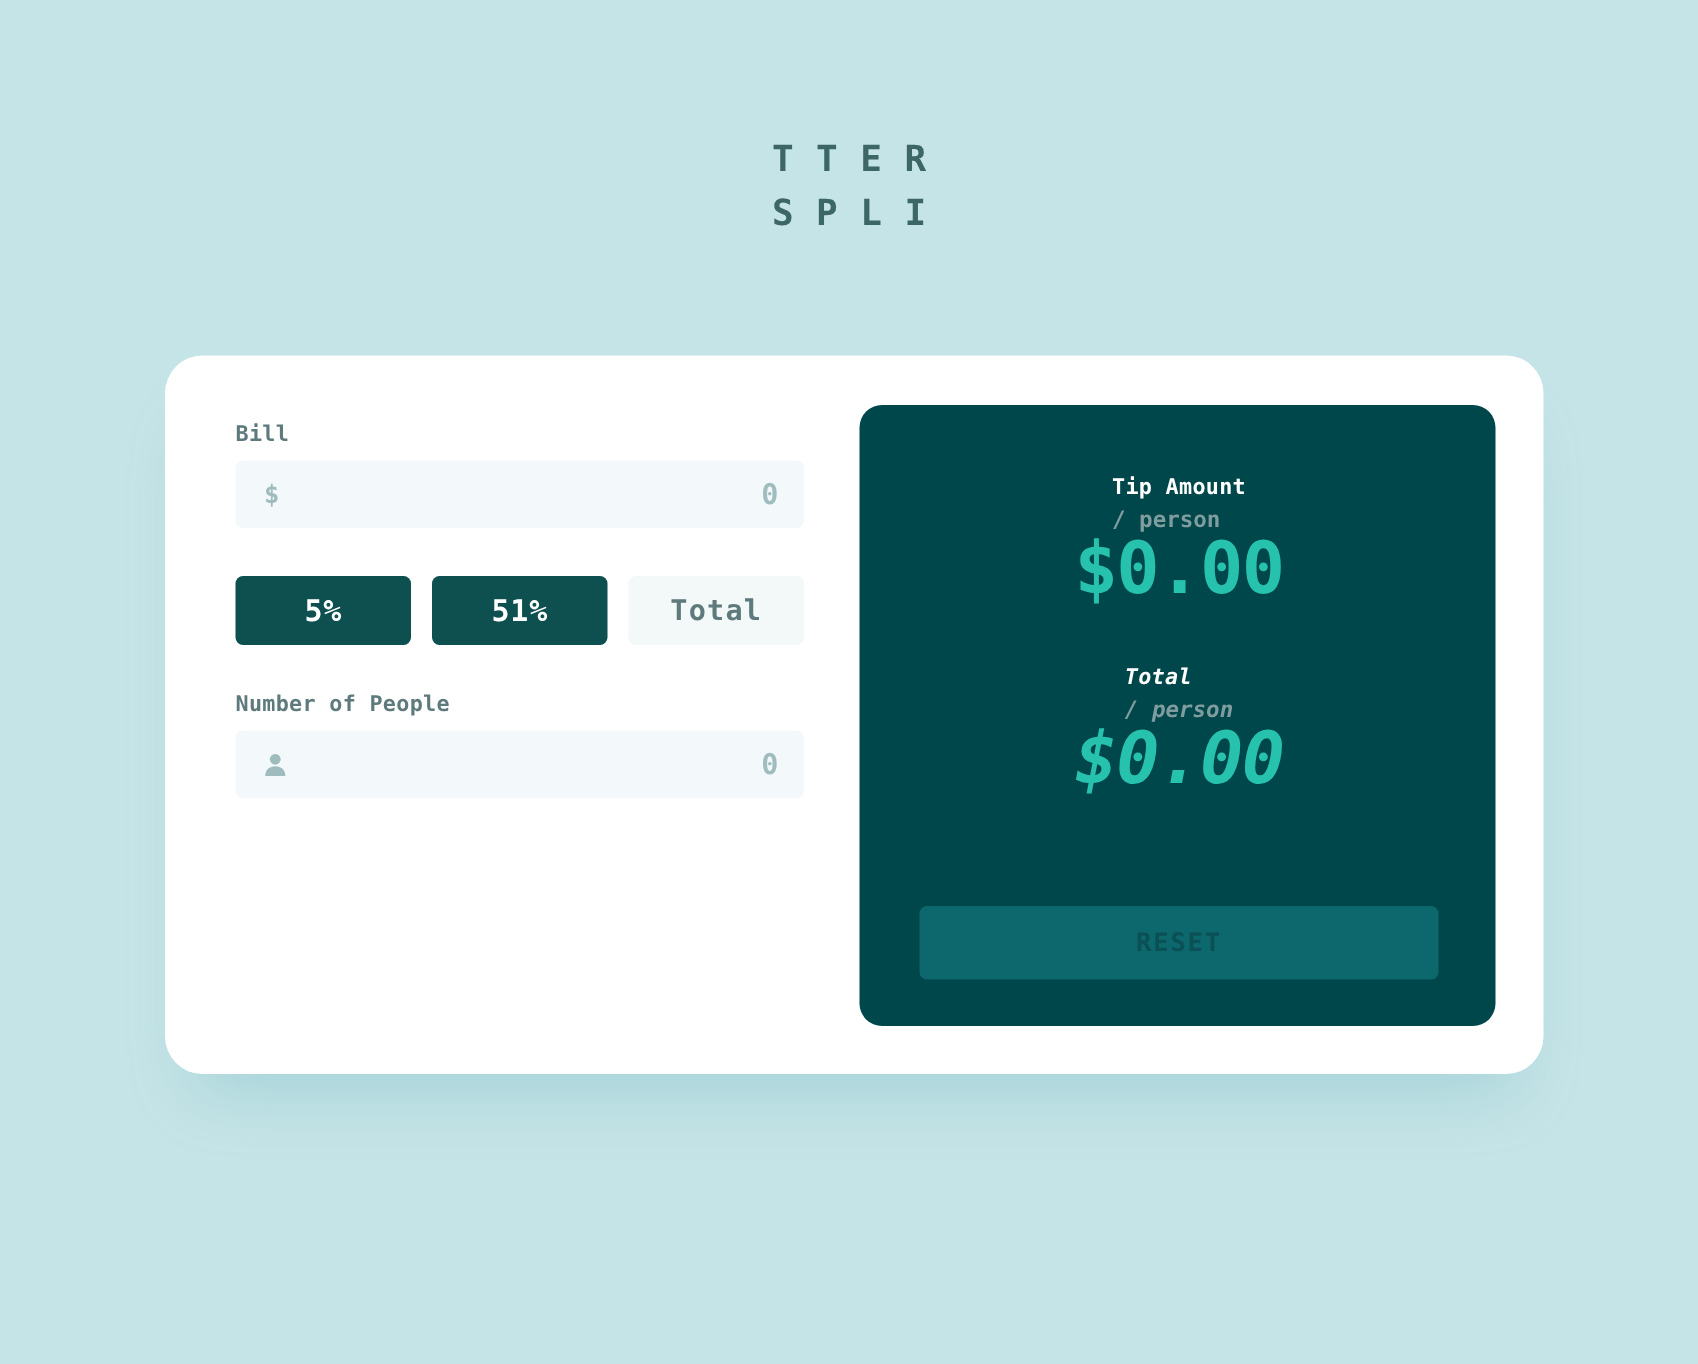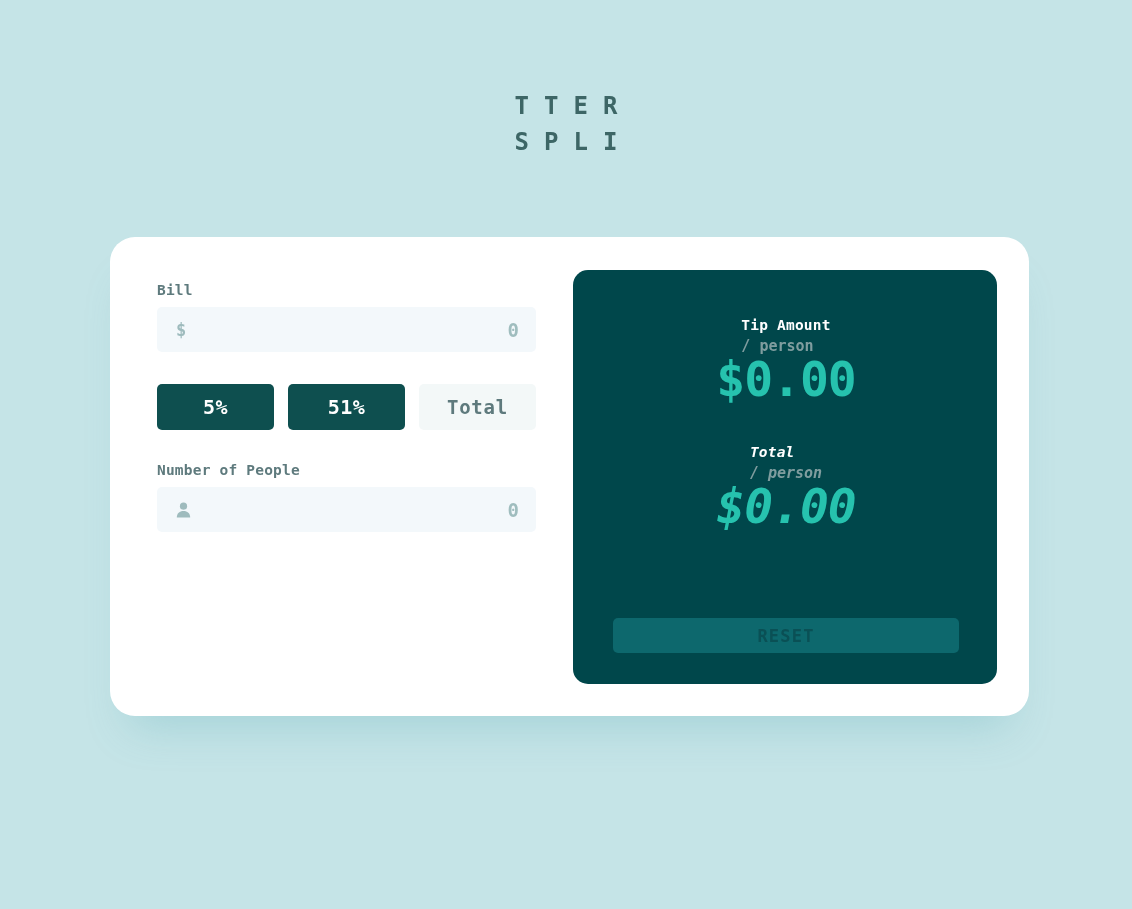--- a/index.html
+++ b/index.html
@@ -175,21 +175,21 @@
     font-weight: bold;
     color: #26C2AE;
     letter-spacing: -1px;
     line-height: 1;
   }
 
   .spacer { flex: 1; }
 
   .reset-btn {
     width: 100%;
-    height: 35px;
+    height: 49px;
     border: none;
     border-radius: 5px;
     background: #0D686D;
     color: #0A5055;
     font-family: "DejaVu Sans Mono", "Liberation Mono", monospace;
     font-size: 17px;
     font-weight: bold;
     letter-spacing: 1.2px;
     cursor: default;
     display: flex;

